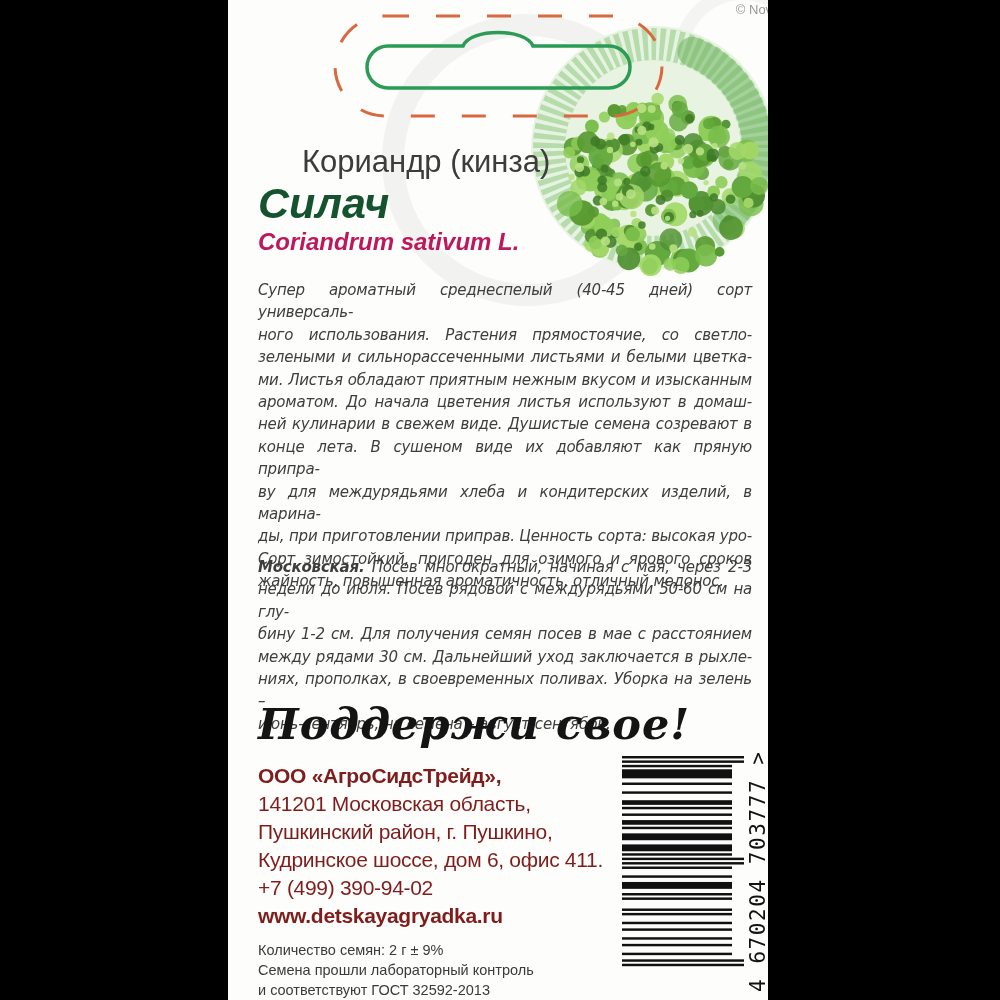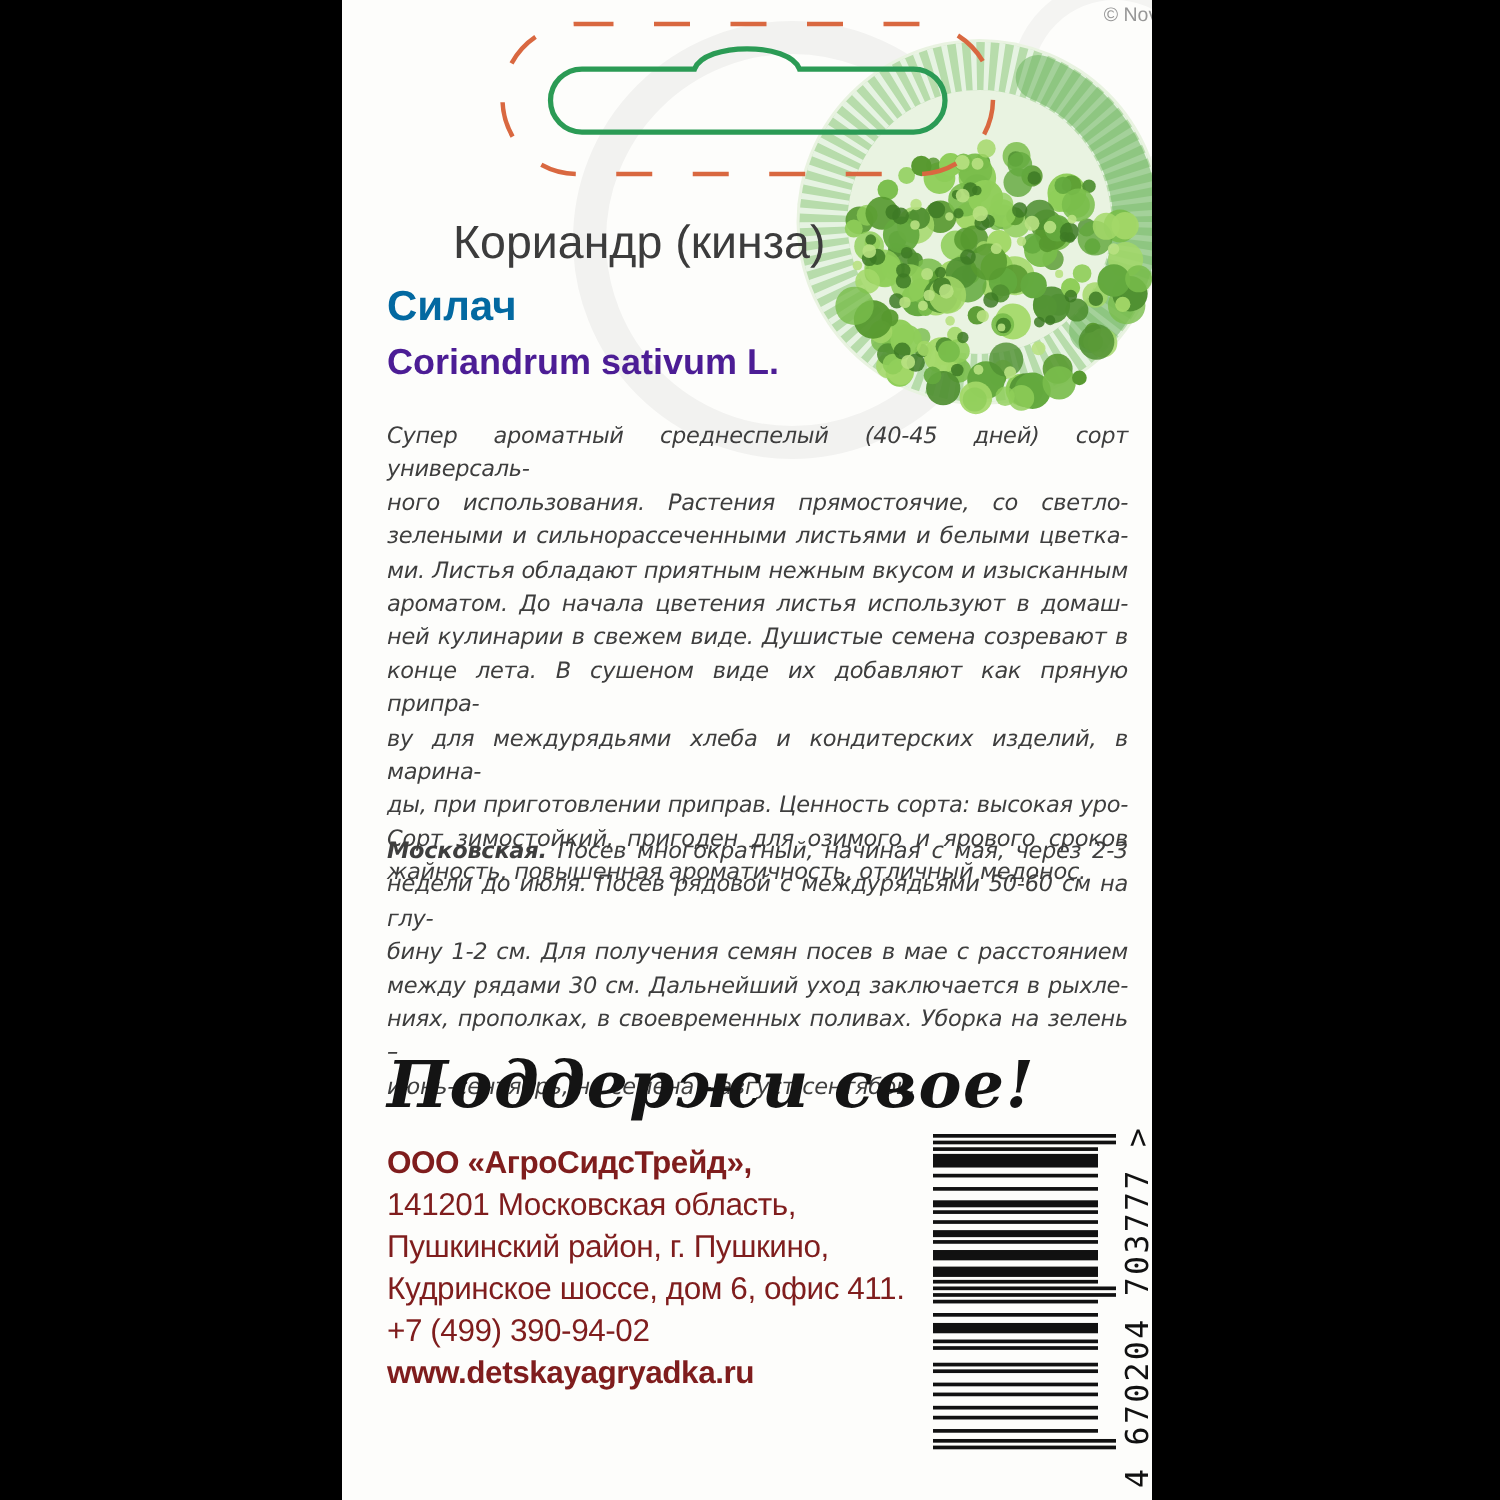--- a/index.html
+++ b/index.html
@@ -14,22 +14,22 @@
     position:absolute;left:228px;top:0;width:540px;height:1000px;
     background:#fdfdfb;overflow:hidden;
   }
   .decor{position:absolute;left:0;top:0;}
   .copyright{
     position:absolute;top:2px;right:-7px;font-size:13px;color:#979797;
     font-family:"Liberation Sans", sans-serif;white-space:nowrap;
   }
   .title-block{position:absolute;left:30px;top:143px;font-family:"Liberation Sans", sans-serif;}
   .category{font-size:31px;line-height:37px;font-weight:400;color:#3c3c3c;margin-left:44px;}
-  .variety{font-size:28px;line-height:47px;font-weight:700;color:#0369a1;}
-  .latin{font-size:24px;line-height:29px;font-weight:700;color:#4c1d95;}
+  .variety{font-size:43px;line-height:47px;font-weight:700;color:#14532d;font-style:italic;}
+  .latin{font-size:24px;line-height:29px;font-weight:700;font-style:italic;color:#be185d;}
   .desc,.agro{
     position:absolute;left:30px;width:494px;color:#3e3e3e;
     font-style:italic;font-size:15px;line-height:22.4px;letter-spacing:-0.2px;
   }
   .desc{top:279px;}
   .agro{top:556px;}
   .jlines div, .agro-first{text-align:justify;text-align-last:justify;}
   .jlines div:last-child{text-align-last:left;}
   .agro-lead{font-weight:700;}
   .slogan{
@@ -339,20 +339,25 @@
 
   <div class="company">
     <div class="bold">ООО «АгроСидсТрейд»,</div>
     <div>141201 Московская область,</div>
     <div>Пушкинский район, г. Пушкино,</div>
     <div>Кудринское шоссе, дом 6, офис 411.</div>
     <div>+7 (499) 390-94-02</div>
     <div class="bold">www.detskayagryadka.ru</div>
   </div>
 
+  <div class="seedinfo">
+    <div>Количество семян: 2 г ± 9%</div>
+    <div>Семена прошли лабораторный контроль</div>
+    <div>и соответствуют ГОСТ 32592-2013</div>
+  </div>
 
   <svg class="barcode-wrap" width="150" height="262" viewBox="0 0 150 262">
     <g id="barcode-bars">
         <rect x="0" y="20.00" width="122" height="2.46" fill="#111"></rect>
         <rect x="0" y="24.42" width="122" height="2.46" fill="#111"></rect>
         <rect x="0" y="28.84" width="110" height="2.46" fill="#111"></rect>
         <rect x="0" y="33.26" width="110" height="9.09" fill="#111"></rect>
         <rect x="0" y="46.52" width="110" height="2.46" fill="#111"></rect>
         <rect x="0" y="55.36" width="110" height="2.46" fill="#111"></rect>
         <rect x="0" y="64.20" width="110" height="4.67" fill="#111"></rect>

